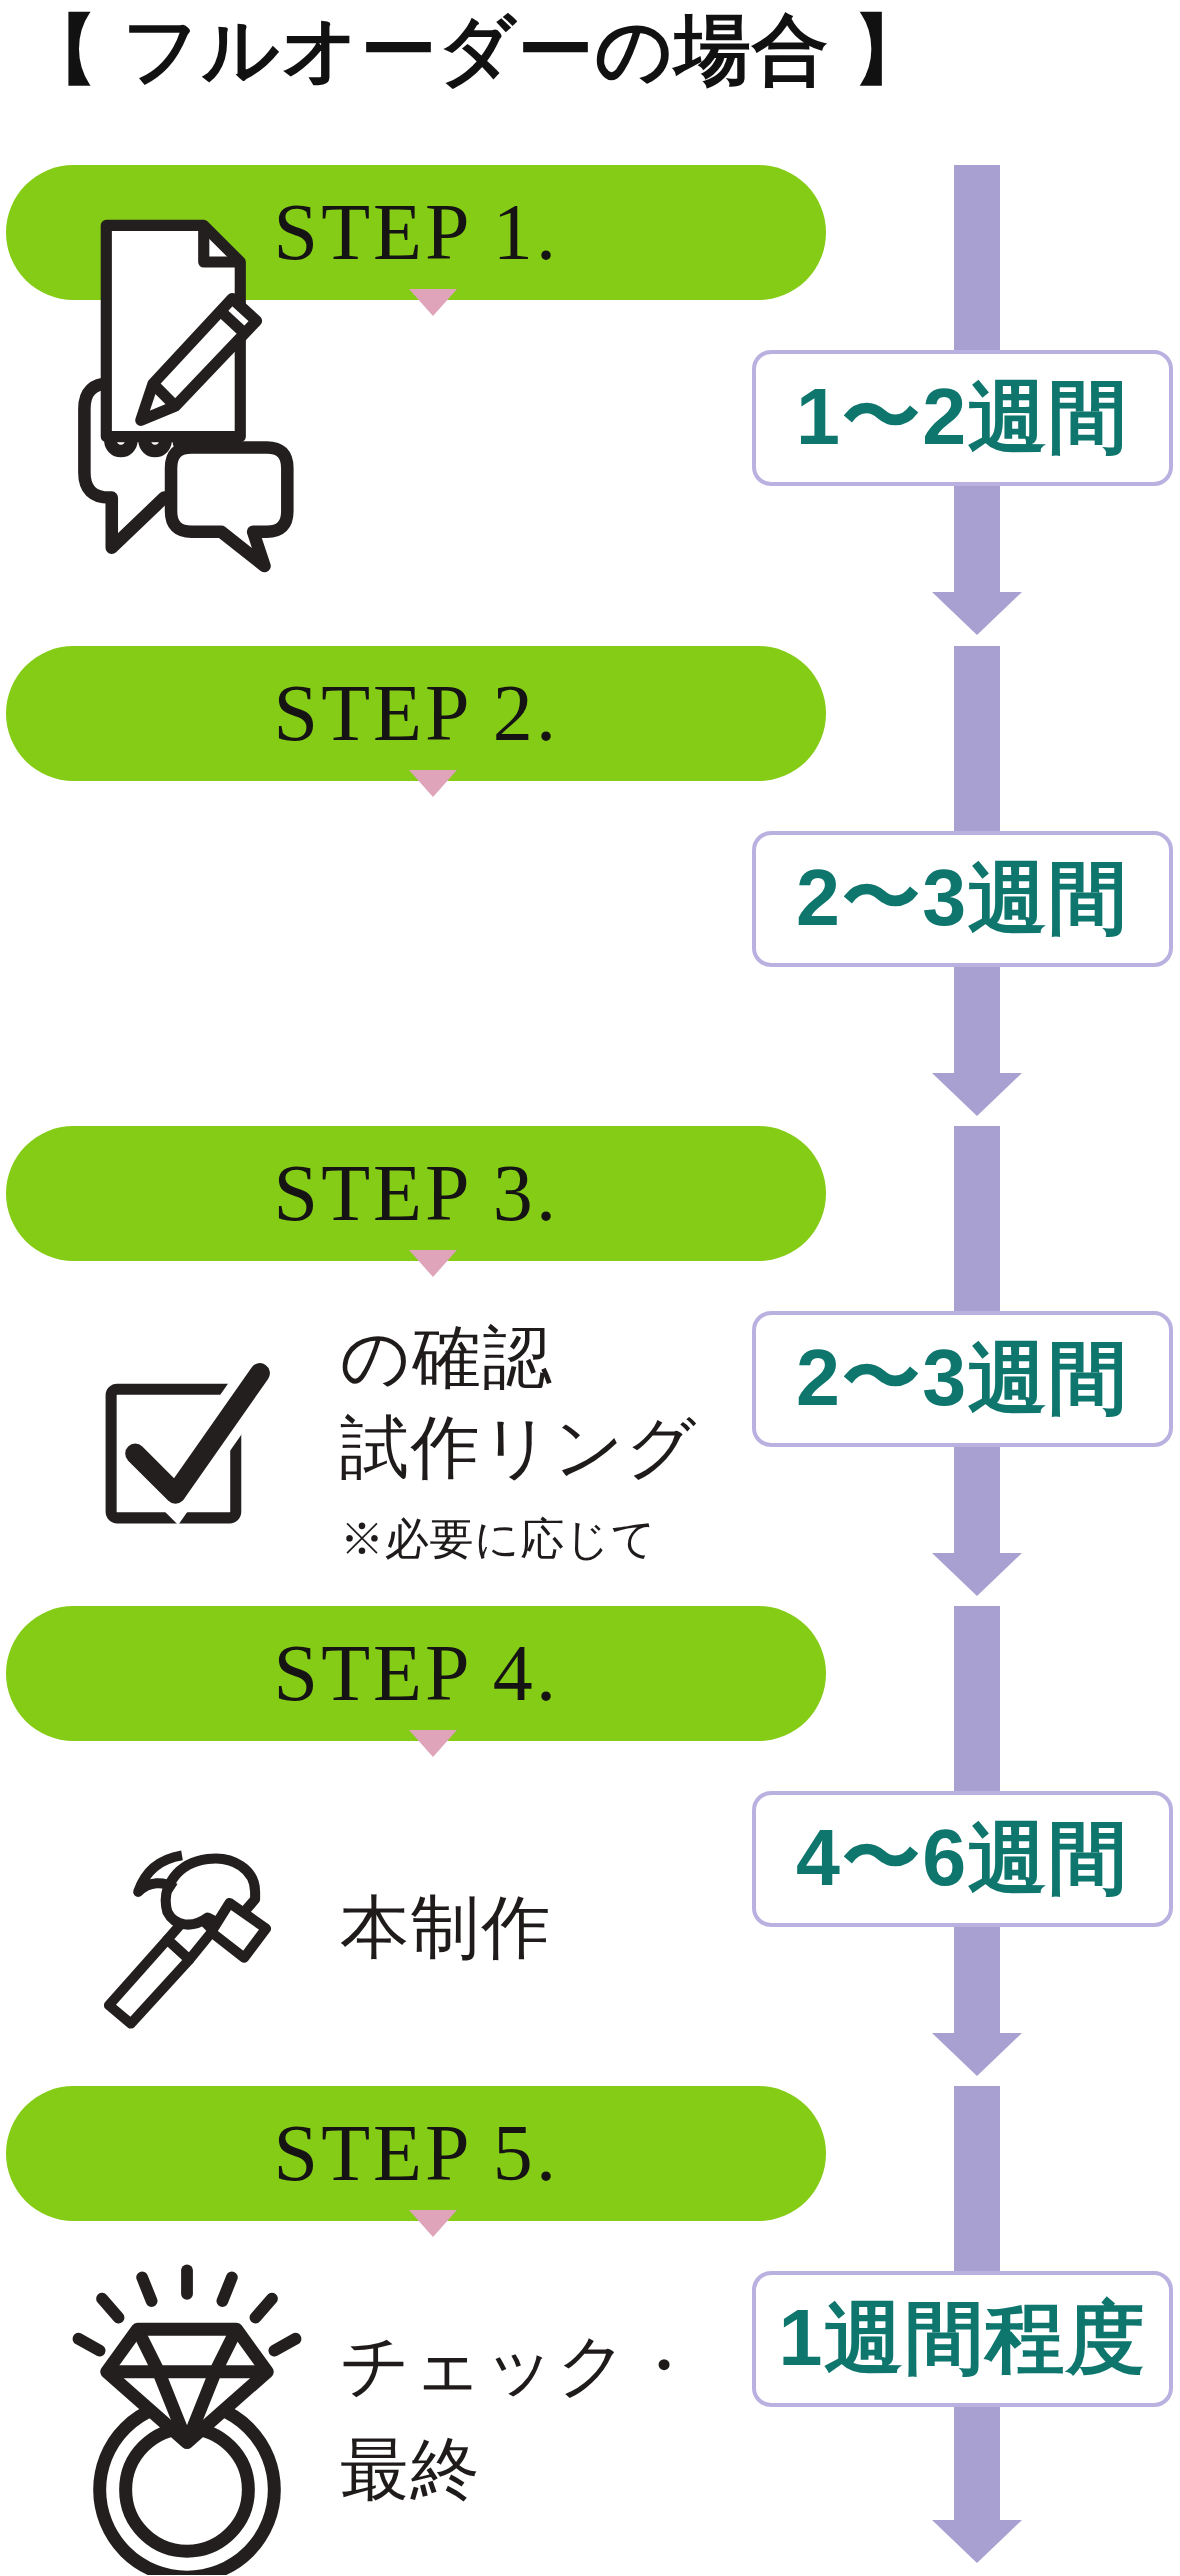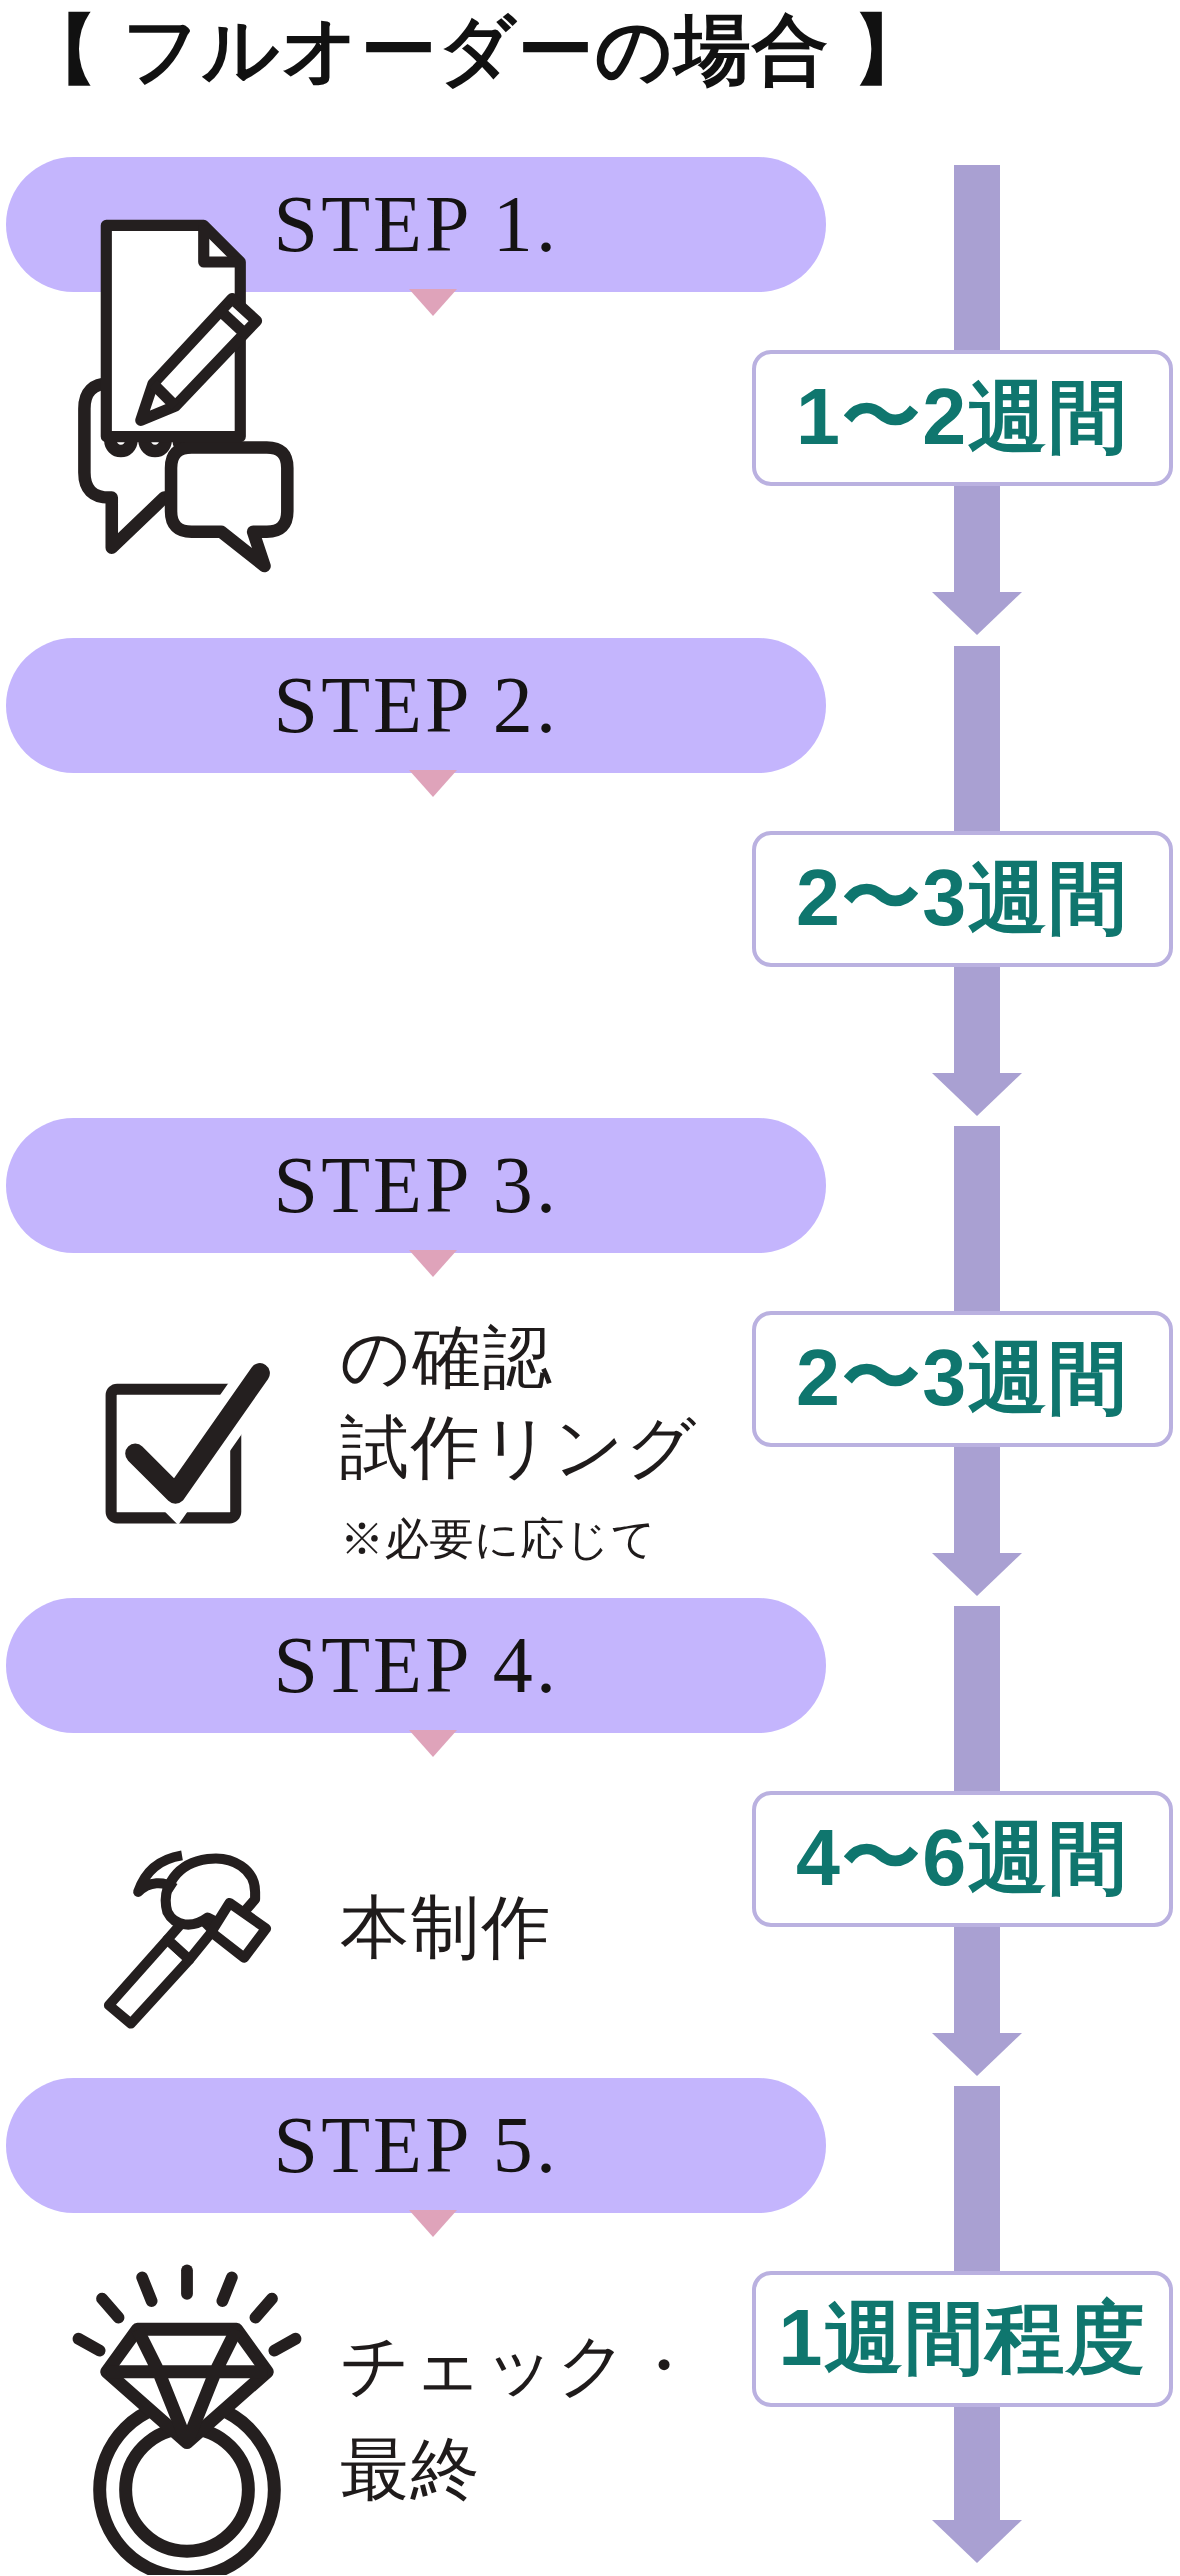--- a/index.html
+++ b/index.html
@@ -19,22 +19,22 @@
   .arrow{position:absolute;inset:0;z-index:1;}
   .shaft{position:absolute;left:954px;top:7.9px;width:46px;height:431px;background:#a9a0d2;}
   .head{position:absolute;left:932px;top:435px;width:0;height:0;
         border-left:45px solid transparent;border-right:45px solid transparent;
         border-top:43px solid #a9a0d2;}
   .s5 .shaft{height:438px}
   .s5 .head{top:442px}
 
   
   .banner{
-    position:absolute;left:6.3px;top:0;width:820px;height:135px;border-radius:68px;
-    background:#c4b5fd;display:flex;align-items:center;justify-content:center;z-index:2;
+    position:absolute;left:6.3px;top:8px;width:820px;height:135px;border-radius:68px;
+    background:#84cc16;display:flex;align-items:center;justify-content:center;z-index:2;
   }
   .banner-label{font-size:80px;letter-spacing:3.1px;color:#151313;white-space:nowrap;}
   .tail{
     position:absolute;left:409px;top:132px;width:0;height:0;z-index:2;
     border-left:24.4px solid transparent;border-right:24.4px solid transparent;
     border-top:27px solid #dfa3ba;
   }
 
   
   .row{position:absolute;left:69px;width:677px;display:flex;align-items:center;gap:35px;z-index:2;}

